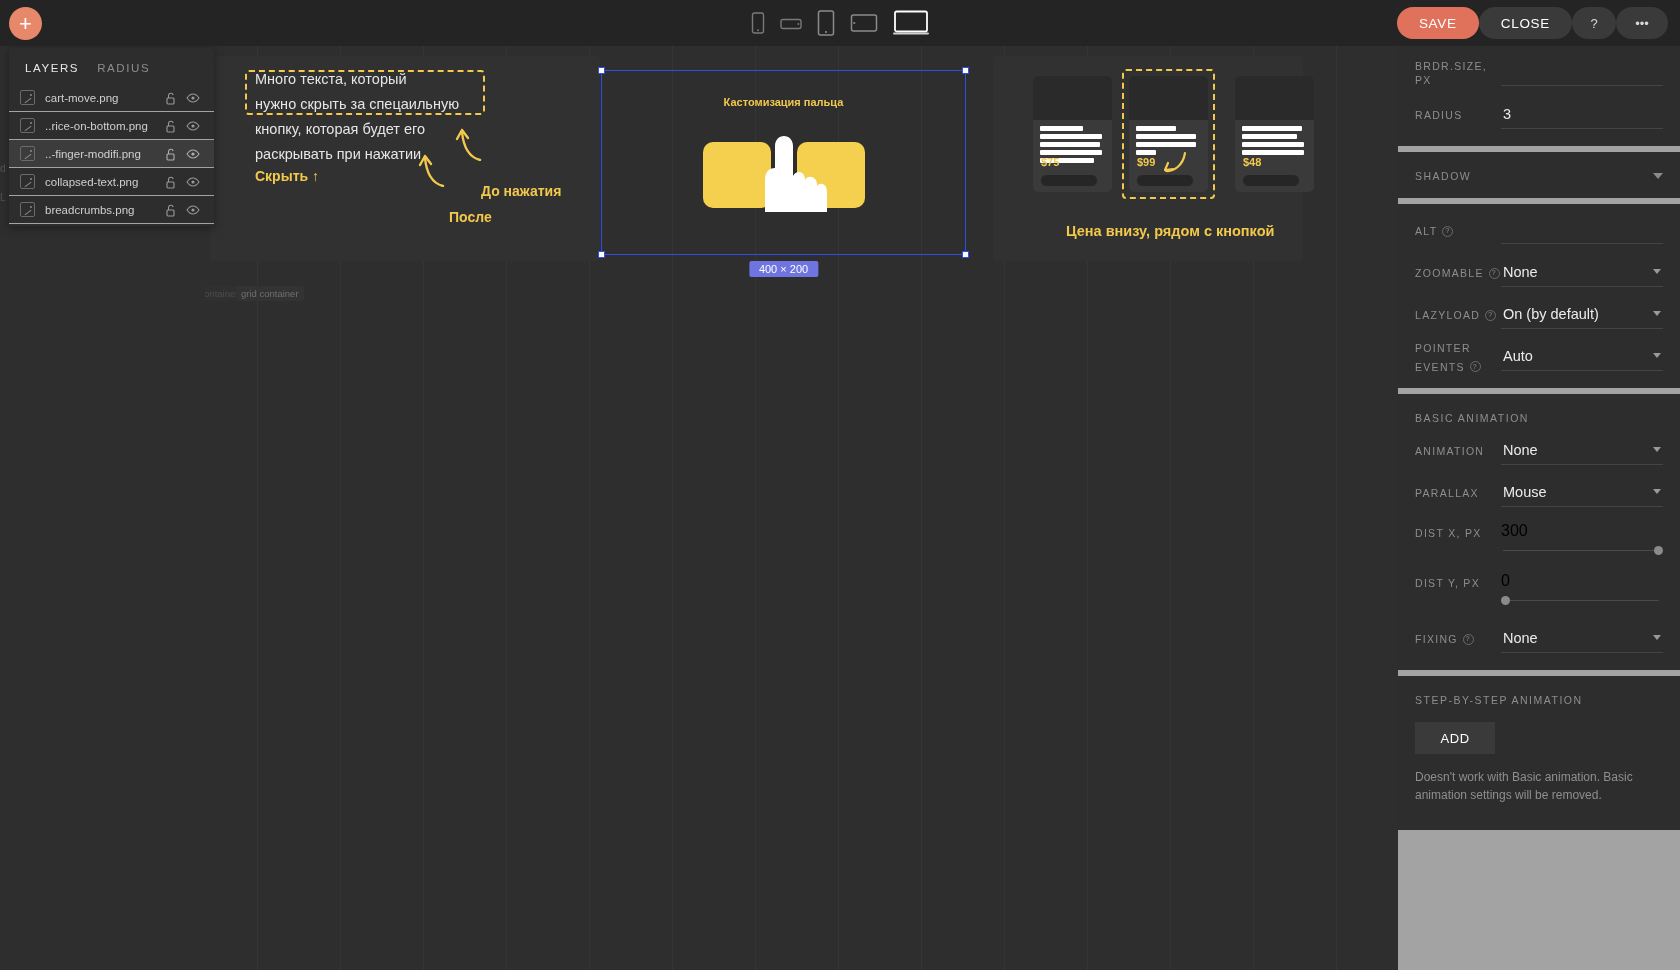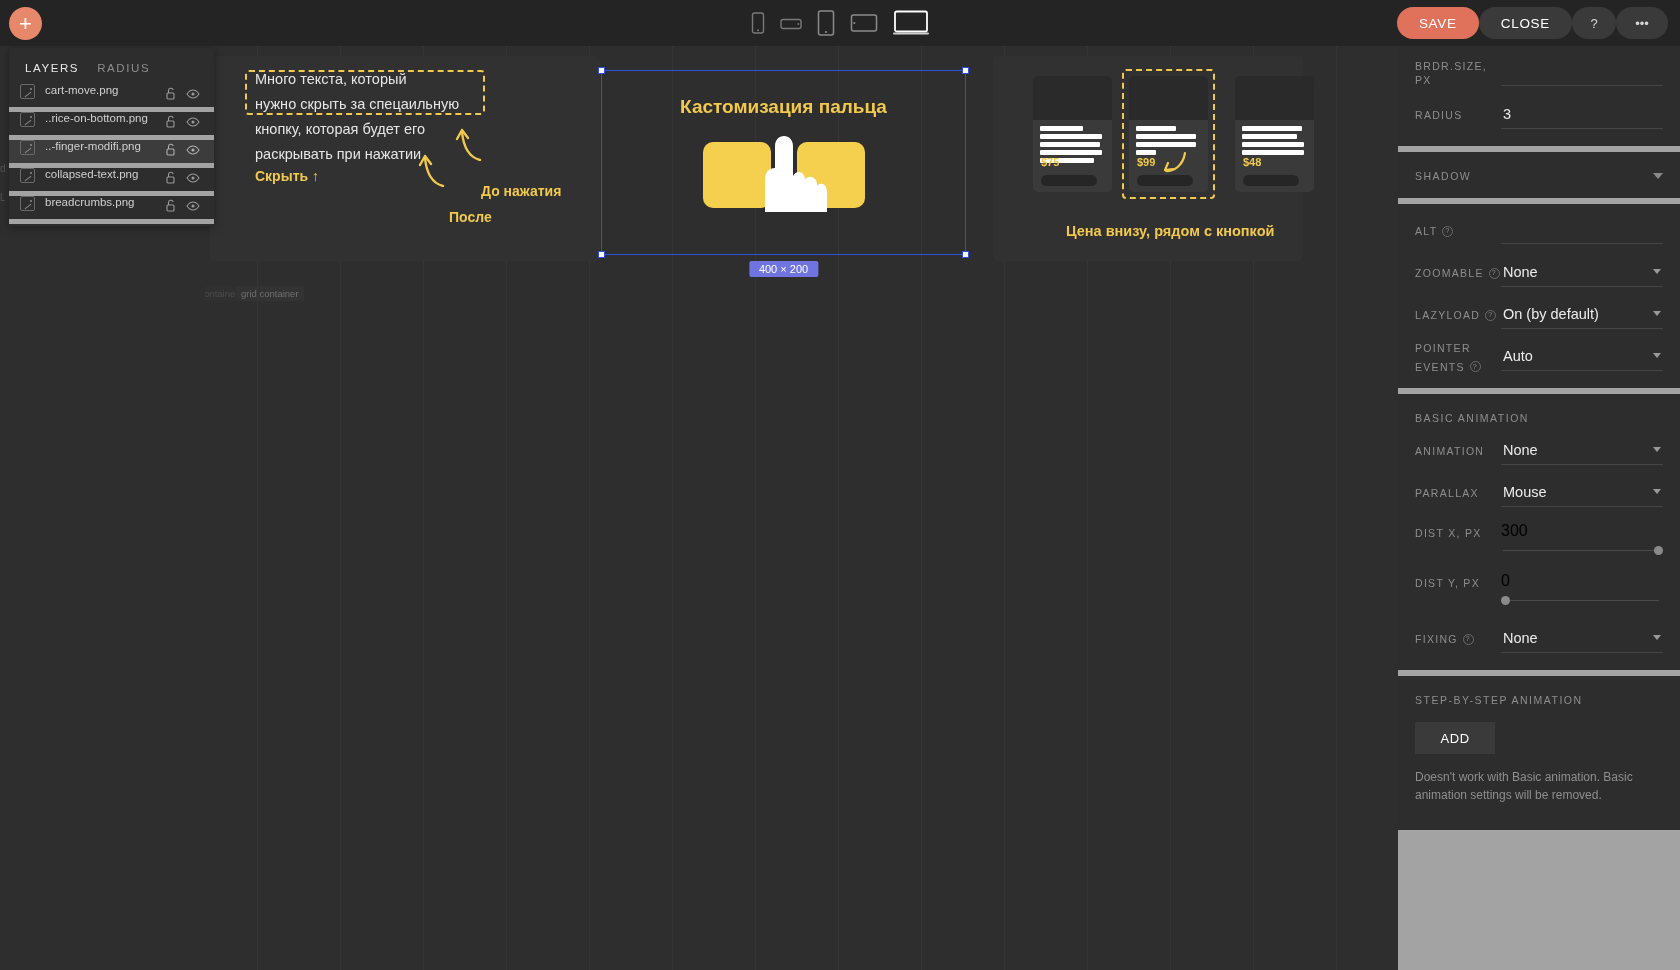--- a/index.html
+++ b/index.html
@@ -56,22 +56,22 @@
     box-shadow: 0 2px 10px rgba(0,0,0,.35);
     padding-bottom: 2px;
   }
   .layers-tabs {
     display: flex; gap: 18px; padding: 14px 16px 10px 16px;
     font-size: 11.5px; letter-spacing: 1.6px; align-items: center;
   }
   .tab { color: #8d8d8d; cursor: pointer; }
   .tab.active { color: #e8e8e8; }
   .layer-row {
-    display: flex; align-items: flex-start; height: 28px;
-    padding: 0 10px 0 11px; border-bottom: 5px solid #a3a3a3;
+    display: flex; align-items: center; height: 28px;
+    padding: 0 10px 0 11px; border-bottom: 1px solid #a3a3a3;
     cursor: pointer; position: relative;
   }
   .layer-row.sel { background: #3c3c3c; }
   .layer-thumb {
     width: 15px; height: 15px; flex: 0 0 15px; border: 1px solid #6a6a6a;
     border-radius: 2px; margin-right: 10px; position: relative;
   }
   .layer-thumb:before {
     content: ""; position: absolute; left: 3px; top: 9px;
     width: 8px; height: 1px; background: #8a8a8a; transform: rotate(-38deg);
@@ -130,21 +130,21 @@
   .h-tr { right: -4px; top: -4px; }
   .h-bl { left: -4px; bottom: -4px; }
   .h-br { right: -4px; bottom: -4px; }
   .size-badge {
     position: absolute; left: 50%; transform: translateX(-50%); top: 190px;
     background: #6f74e0; color: #fff; font-size: 11px;
     padding: 2px 10px; border-radius: 2px; white-space: nowrap;
   }
   .sel-title {
     position: absolute; left: 0; right: 0; top: 25px; text-align: center;
-    color: #f2c94c; font-size: 19px; font-weight: bold;
+    color: #f2c94c; font-size: 11px; font-weight: bold;
   }
   .finger-art { position: absolute; left: 50%; transform: translateX(-50%); top: 63px; }
 
   
   .card {
     position: absolute; top: 20px; width: 79px; height: 116px;
     background: #3a3a3a; border-radius: 5px; overflow: hidden;
   }
   .card .img { height: 44px; background: #2a2a2a; }
   .card .lines { padding: 6px 7px 0 7px; }

